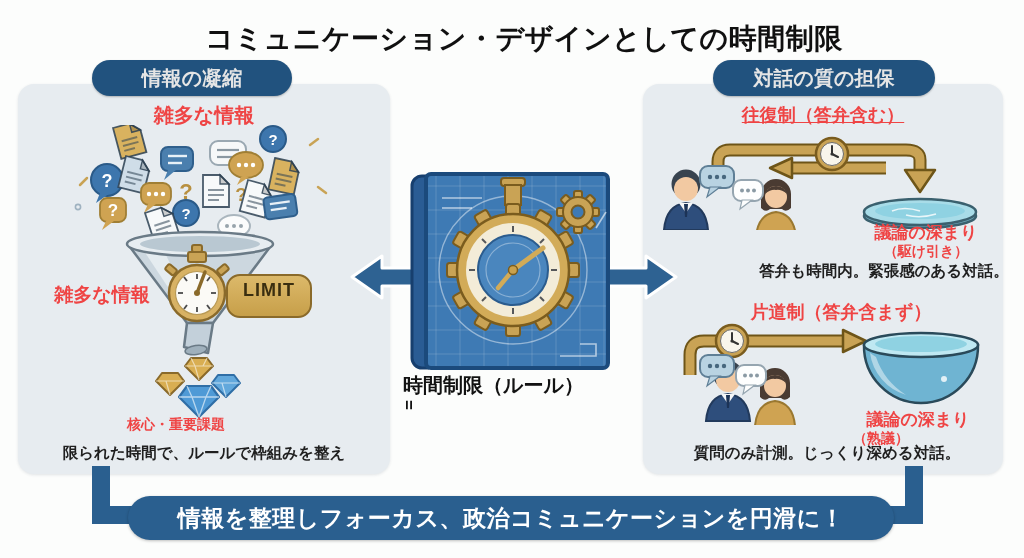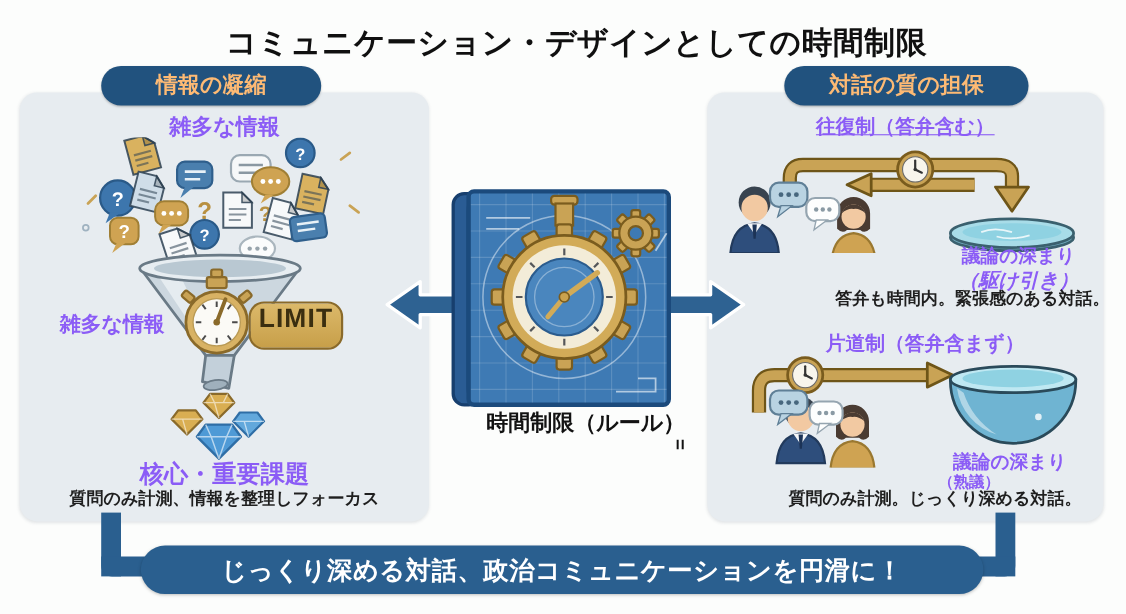--- a/index.html
+++ b/index.html
@@ -3,44 +3,44 @@
 <meta charset="utf-8">
 <style>
   html,body{margin:0;padding:0;background:#fcfdfc;font-family:"Liberation Sans","DejaVu Sans",sans-serif;}
   .stage{position:relative;width:1024px;height:558px;background:#fcfdfc;overflow:hidden;}
   .title{position:absolute;left:0;top:8px;width:1024px;margin:12px;text-align:center;
          font-size:28px;font-weight:800;color:#101010;letter-spacing:.5px;}
   .panel{position:absolute;background:#e7ecf0;border-radius:16px;box-shadow:0 1px 3px rgba(30,50,70,.12);z-index:1;}
   .panel-left{left:18px;top:84px;width:372px;height:390px;}
   .panel-right{left:643px;top:84px;width:360px;height:390px;}
   .badge{position:absolute;height:36px;line-height:36px;border-radius:18px;background:#21527e;
-         color:#fdba74;font-size:20px;font-weight:800;text-align:center;z-index:3;box-shadow:0 1px 2px rgba(0,0,0,.25);}
+         color:#e5e5e5;font-size:20px;font-weight:800;text-align:center;z-index:3;box-shadow:0 1px 2px rgba(0,0,0,.25);}
   .badge-left{left:92px;top:60px;width:200px;}
   .badge-right{left:713px;top:60px;width:222px;}
-  .lbl{position:absolute;text-align:center;color:#8b5cf6;z-index:2;}
+  .lbl{position:absolute;text-align:center;color:#ef4444;z-index:2;}
   .top-label{left:18px;top:102px;width:372px;font-size:20px;font-weight:800;}
   .side-label{left:42px;top:282px;width:120px;font-size:19px;font-weight:800;}
-  .result-label{left:18px;top:416px;width:316px;font-size:22px;font-weight:800;margin-left:28px;}
+  .result-label{left:18px;top:416px;width:316px;font-size:14px;font-weight:800;}
   .caption{font-size:15.5px;font-weight:700;color:#1f1f1f;}
   .caption-left{left:18px;top:443px;width:372px;}
   .limit-tag{position:absolute;left:226px;top:274px;width:86px;height:44px;line-height:28px;z-index:3;
              background:linear-gradient(#dcb96a,#c79f49);border:2px solid #8a6a2a;border-radius:14px;
-             text-align:center;font-size:24px;font-weight:800;color:#3a2e10;letter-spacing:1px;box-sizing:border-box;}
+             text-align:center;font-size:18px;font-weight:800;color:#3a2e10;letter-spacing:1px;box-sizing:border-box;}
   .illust{position:absolute;z-index:2;}
-  .center-text{position:absolute;left:403px;top:374px;width:220px;text-align:right;z-index:2;color:#121212;}
+  .center-text{position:absolute;left:403px;top:374px;width:220px;text-align:left;z-index:2;color:#121212;}
   .center-line{font-size:20px;font-weight:800;line-height:22px;}
   .center-equals{display:inline-block;transform:rotate(90deg);font-size:17px;font-weight:800;line-height:16px;}
   .rt-heading{left:643px;top:103px;width:360px;font-size:18px;font-weight:800;text-decoration:underline;}
   .rt-result1{left:836px;top:221px;width:180px;font-size:17px;font-weight:800;}
-  .rt-result2{left:836px;top:243px;width:180px;font-size:18px;font-weight:800;font-style:italic;}
+  .rt-result2{left:836px;top:243px;width:180px;font-size:14px;font-weight:800;}
   .rt-caption{left:724px;top:261px;width:320px;}
   .ow-heading{left:643px;top:300px;width:396px;font-size:18px;font-weight:800;}
   .ow-result1{left:828px;top:408px;width:180px;font-size:17px;font-weight:800;}
   .ow-result2{left:791px;top:430px;width:180px;font-size:14px;font-weight:800;}
-  .ow-caption{left:690px;top:443px;width:320px;text-align:center;}
+  .ow-caption{left:667px;top:443px;width:320px;text-align:center;}
   .connector{position:absolute;background:#2a5f8f;z-index:2;}
   .conn-left-v{left:92px;top:466px;width:18px;height:58px;}
   .conn-left-h{left:92px;top:506px;width:72px;height:18px;border-radius:0 0 0 10px;}
   .conn-right-v{left:905px;top:466px;width:18px;height:58px;}
   .conn-right-h{left:851px;top:506px;width:72px;height:18px;border-radius:0 0 10px 0;}
   .banner{position:absolute;left:128px;top:496px;width:766px;height:44px;border-radius:22px;background:#2a5f8f;
           z-index:5;color:#fff;font-size:23px;font-weight:800;text-align:center;line-height:44px;letter-spacing:.5px;
           box-shadow:0 1px 3px rgba(0,0,0,.25);}
   svg text{font-family:"Liberation Sans","DejaVu Sans",sans-serif;font-weight:800;}
 </style>
@@ -182,21 +182,21 @@
       <g transform="translate(119,261)">
           <path d="M0,11 L8,0 H32 L40,11 L20,31 Z" fill="#4f9ad6" stroke="#2f6ea6" stroke-width="2.2" stroke-linejoin="round"></path>
           <path d="M0,11 H40 M13,11 L20,31 M27,11 L20,31 M8,0 L13,11 M32,0 L27,11" stroke="rgba(255,255,255,.6)" stroke-width="1.3" fill="none"></path>
         </g>
     </g>
   </svg>
 
   <div class="lbl side-label">雑多な情報</div>
   <div class="limit-tag">LIMIT</div>
   <div class="lbl result-label">核心・重要課題</div>
-  <div class="lbl caption caption-left">質問のみ計測、情報を整理しフォーカス</div>
+  <div class="lbl caption caption-left">限られた時間で、ルールで枠組みを整え</div>
 
   <svg class="illust" style="left:348px;top:252px;" width="82" height="50" viewBox="0 0 82 50">
     <polygon points="82,16 34,16 34,4 4,25 34,46 34,34 82,34" fill="#2e6292" stroke="#ffffff" stroke-width="3" stroke-linejoin="round"></polygon>
   </svg>
   <svg class="illust" style="left:598px;top:252px;" width="82" height="50" viewBox="0 0 82 50">
     <polygon points="0,16 48,16 48,4 78,25 48,46 48,34 0,34" fill="#2e6292" stroke="#ffffff" stroke-width="3" stroke-linejoin="round"></polygon>
   </svg>
 
   <svg class="illust" style="left:410px;top:168px;" width="200" height="206" viewBox="0 0 200 206">
     <rect x="2" y="8" width="24" height="192" rx="10" fill="#2a5c94" stroke="#173f6e" stroke-width="3"></rect>
@@ -373,15 +373,15 @@
   </svg>
 
   <div class="lbl ow-result1">議論の深まり</div>
   <div class="lbl ow-result2">（熟議）</div>
   <div class="lbl caption ow-caption">質問のみ計測。じっくり深める対話。</div>
 
   <div class="connector conn-left-v"></div>
   <div class="connector conn-left-h"></div>
   <div class="connector conn-right-v"></div>
   <div class="connector conn-right-h"></div>
-  <div class="banner">じっくり深める対話、政治コミュニケーションを円滑に！</div>
+  <div class="banner">情報を整理しフォーカス、政治コミュニケーションを円滑に！</div>
 
 </div>
 
 </body></html>

